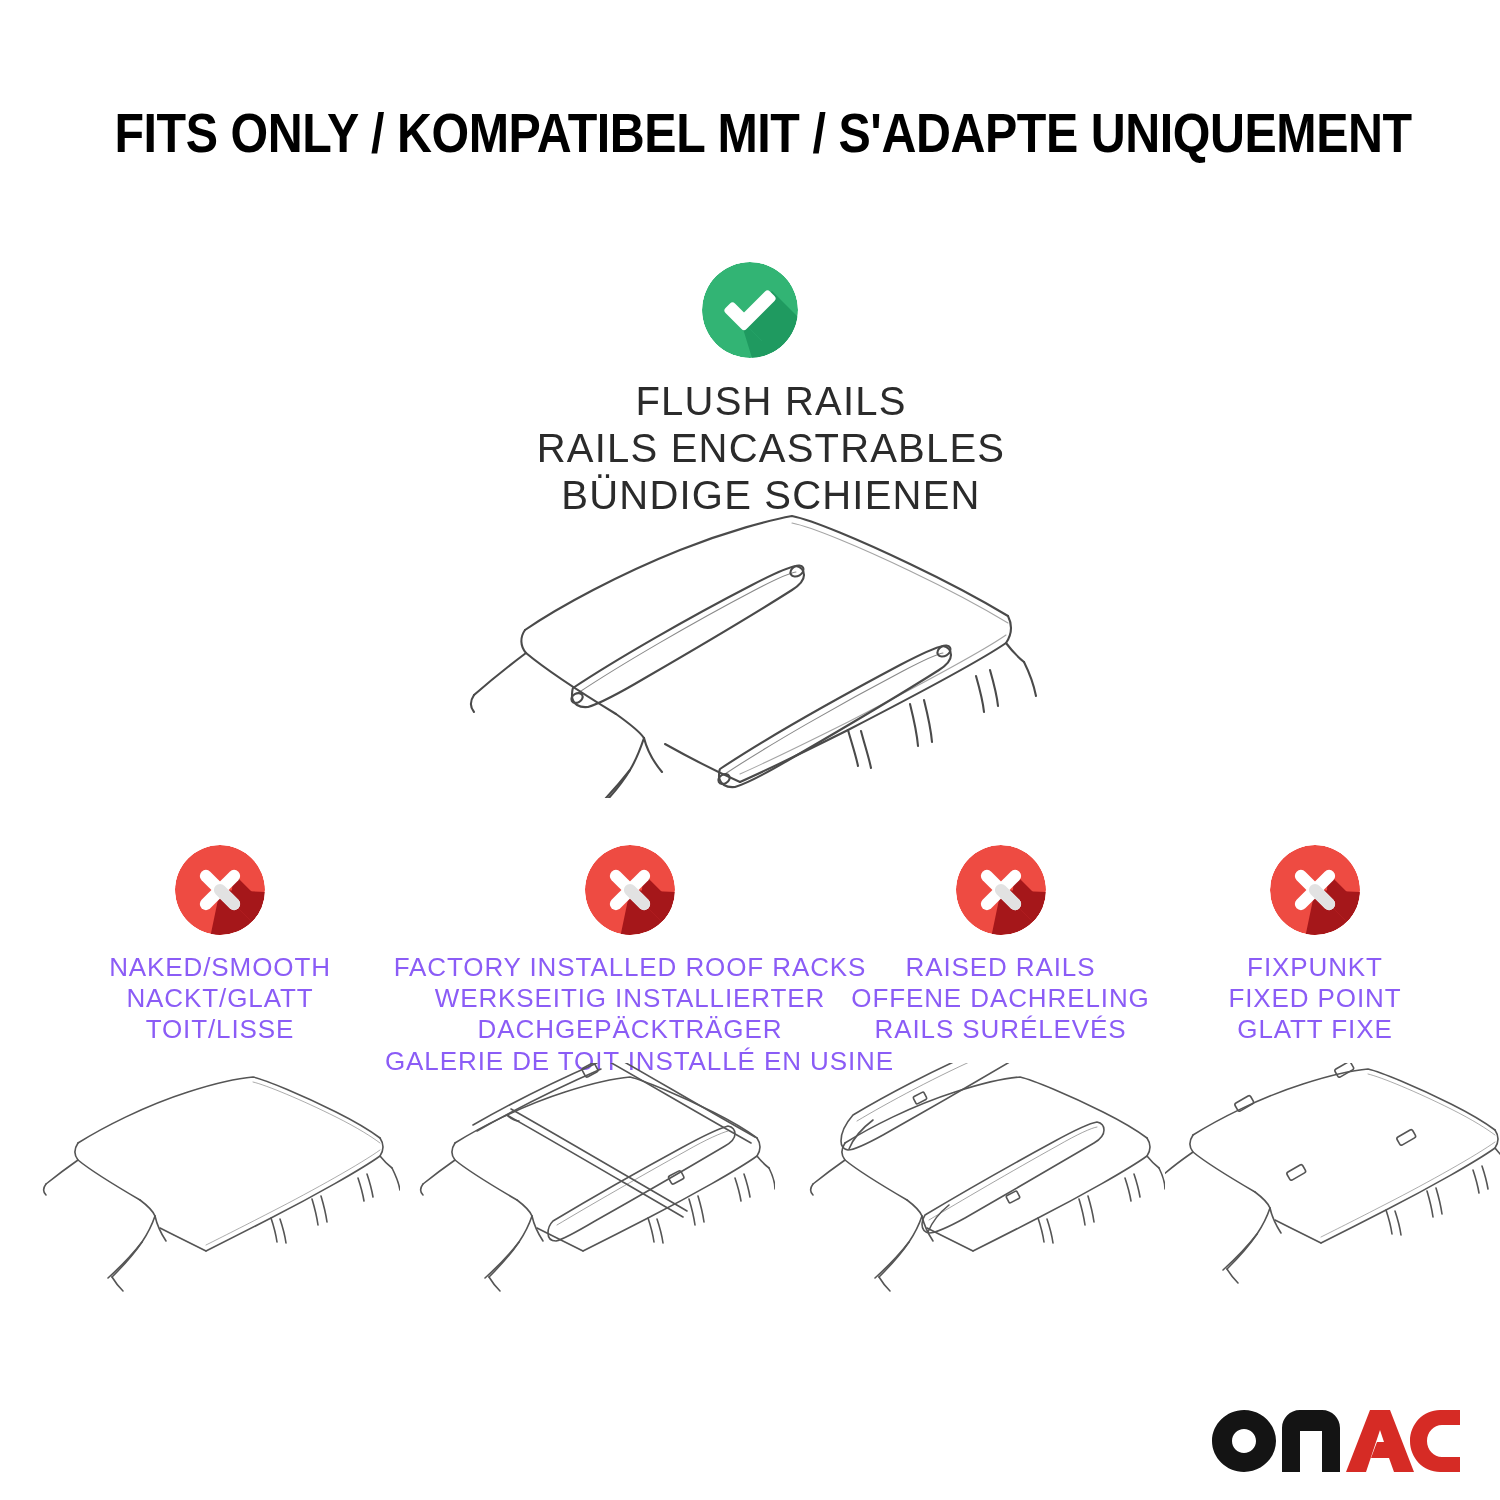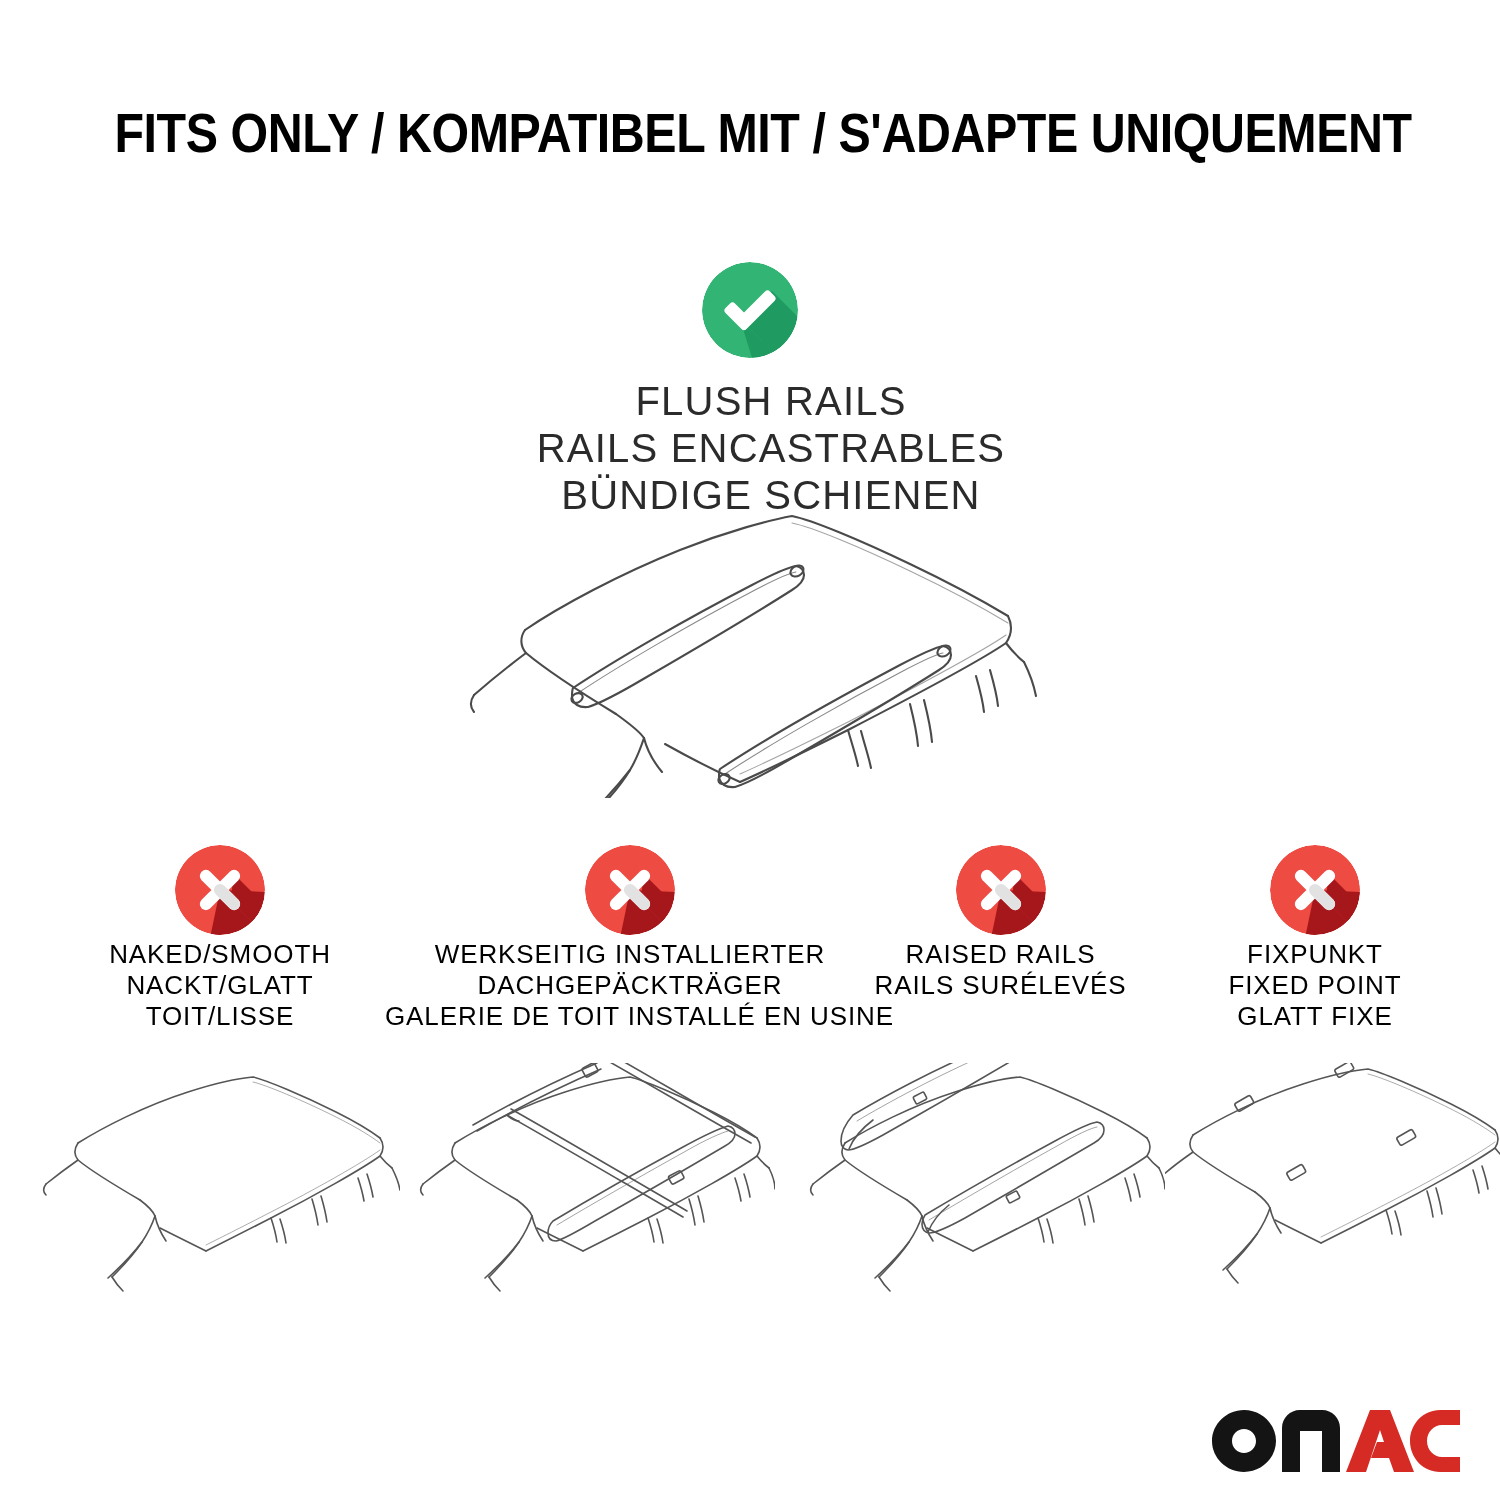--- a/index.html
+++ b/index.html
@@ -64,24 +64,25 @@
     position:absolute;left:0;top:845px;width:1500px;height:460px;
   }
   .reject-col{
     position:absolute;top:0;
     text-align:center;
   }
   .reject-col .badge{width:90px;height:90px;}
   .reject-col .badge svg{width:90px;height:90px;}
 
   .reject-labels{
+    margin-top:13px;
     font-size:26px;
     line-height:1.2;
     letter-spacing:0.9px;
-    color:#000000;
+    color:#8b5cf6;
     font-weight:400;
   }
   .reject-labels div{white-space:nowrap;}
 
   .col-1{left:55px;width:330px;}
   .col-2{left:385px;width:490px;}
   .col-3{left:838px;width:325px;}
   .col-4{left:1165px;width:300px;}
 
   .reject-art{
@@ -236,20 +237,21 @@
             <path d="M62 30 L96 64 L96 96 L60 60 Z" fill="#a5171a"></path>
             <g stroke-linecap="round" stroke-linejoin="round" stroke-width="13" fill="none">
               <path d="M33 33 L63 63" stroke="#ffffff"></path>
               <path d="M63 33 L33 63" stroke="#ffffff"></path>
               <path d="M48 48 L63 63" stroke="#e2e2e2"></path>
             </g>
           </g>
         </svg>
       </div>
       <div class="reject-labels">
+        <div>FACTORY INSTALLED ROOF RACKS</div>
         <div>WERKSEITIG INSTALLIERTER</div>
         <div>DACHGEPÄCKTRÄGER</div>
         <div>GALERIE DE TOIT INSTALLÉ EN USINE</div>
       </div>
     </div>
 
     <div class="reject-col col-3">
       <div class="badge">
         <svg viewBox="0 0 96 96" xmlns="http://www.w3.org/2000/svg">
           <defs>
@@ -265,20 +267,21 @@
             <g stroke-linecap="round" stroke-linejoin="round" stroke-width="13" fill="none">
               <path d="M33 33 L63 63" stroke="#ffffff"></path>
               <path d="M63 33 L33 63" stroke="#ffffff"></path>
               <path d="M48 48 L63 63" stroke="#e2e2e2"></path>
             </g>
           </g>
         </svg>
       </div>
       <div class="reject-labels">
         <div>RAISED RAILS</div>
+        <div>OFFENE DACHRELING</div>
         <div>RAILS SURÉLEVÉS</div>
       </div>
     </div>
 
     <div class="reject-col col-4">
       <div class="badge">
         <svg viewBox="0 0 96 96" xmlns="http://www.w3.org/2000/svg">
           <defs>
               <clipPath id="rc4">
                 <circle cx="48" cy="48" r="48"></circle>

